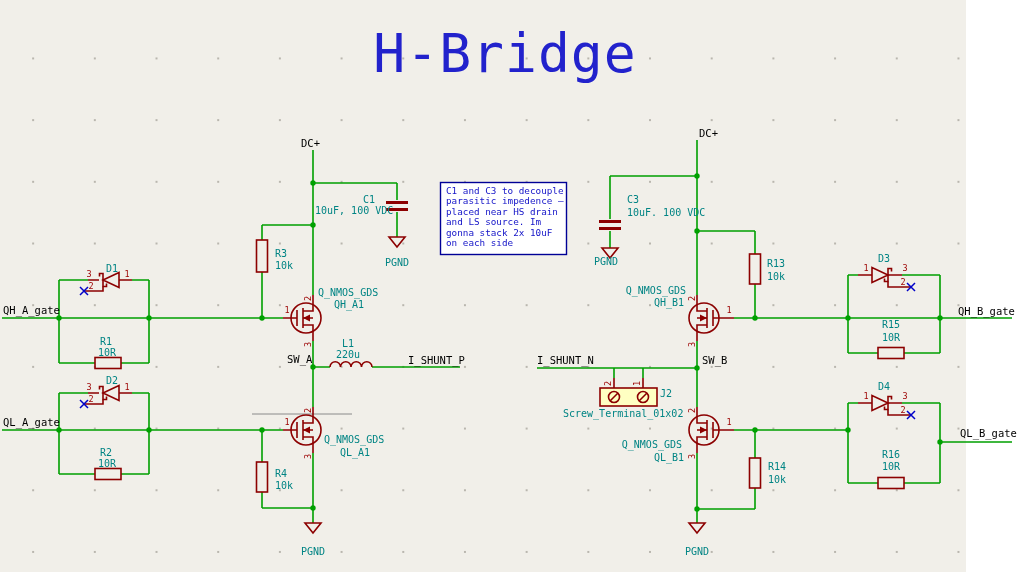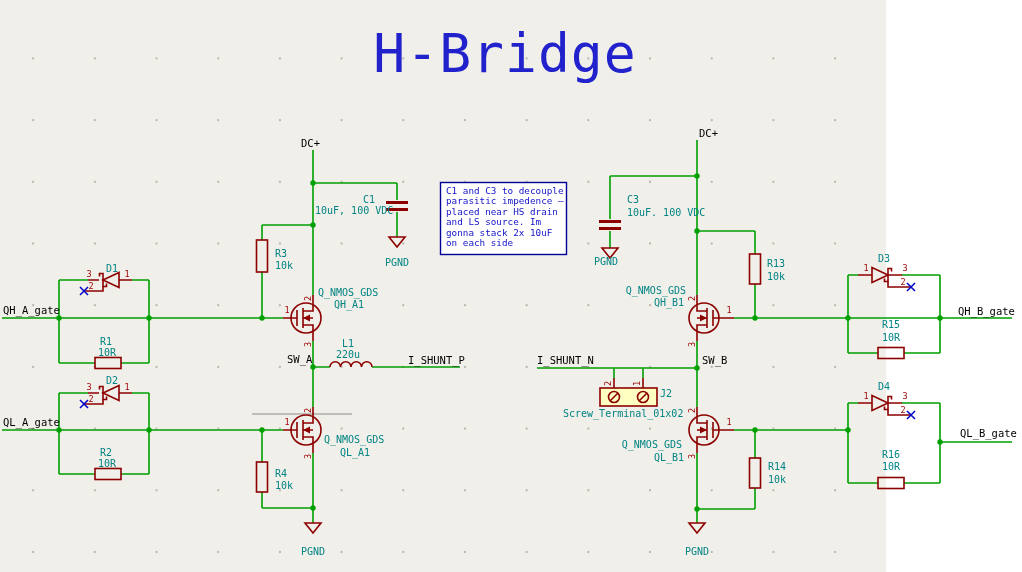--- a/index.html
+++ b/index.html
@@ -1,18 +1,18 @@
 <!DOCTYPE html>
 <html><head>
 <meta charset="utf-8">
 <style>
   html,body{margin:0;padding:0;}
   body{width:1022px;height:572px;overflow:hidden;}
   .canvas{
-    position:relative;width:886px;height:572px;
+    position:relative;width:966px;height:572px;
     background-color:#F1EFE9;
     background-image:radial-gradient(circle,#B9B6AE 0.9px,rgba(0,0,0,0) 1.1px);
     background-size:61.7px 61.7px;
     background-position:2.3px 27.6px;
   }
   svg{position:absolute;left:0;top:0;}
   text{font-family:"DejaVu Sans Mono","Liberation Mono",monospace;}
   .w{stroke:#00A000;stroke-width:1.6;fill:none;}
   .s{stroke:#8C0000;stroke-width:1.6;fill:none;}
   .plate{stroke:#8C0000;stroke-width:3;fill:none;}

